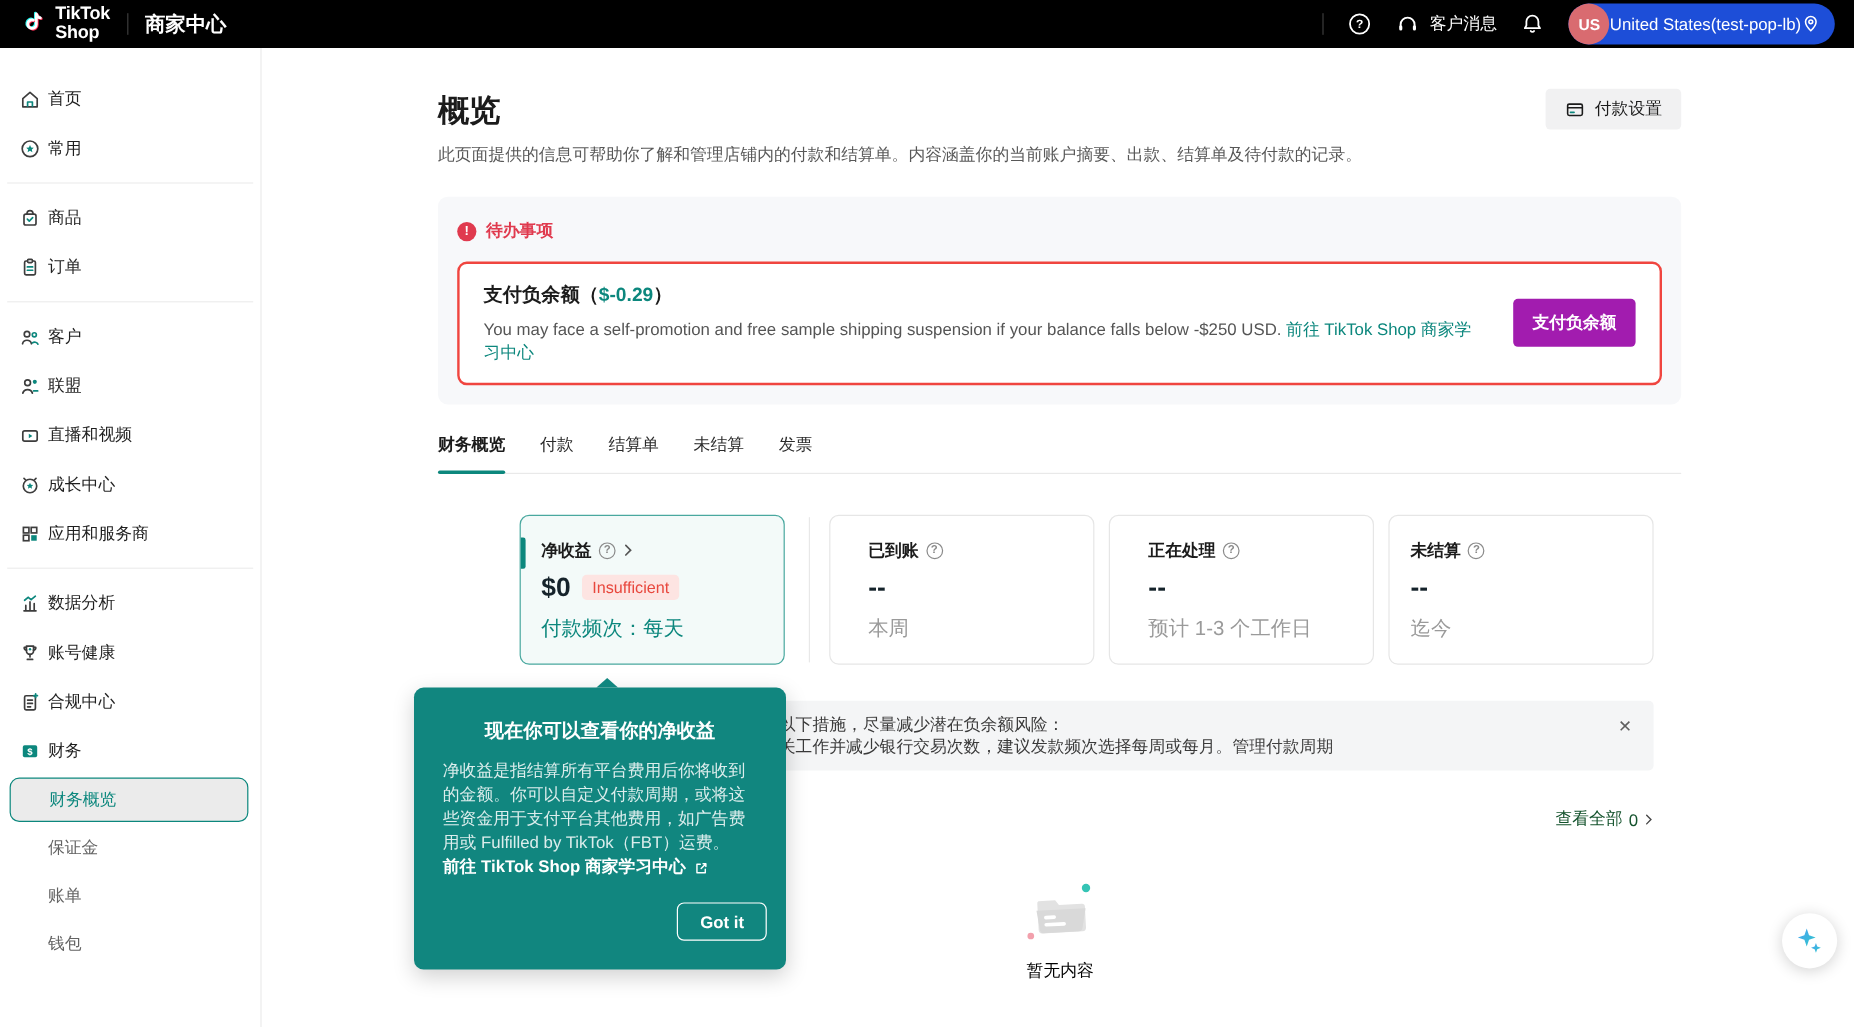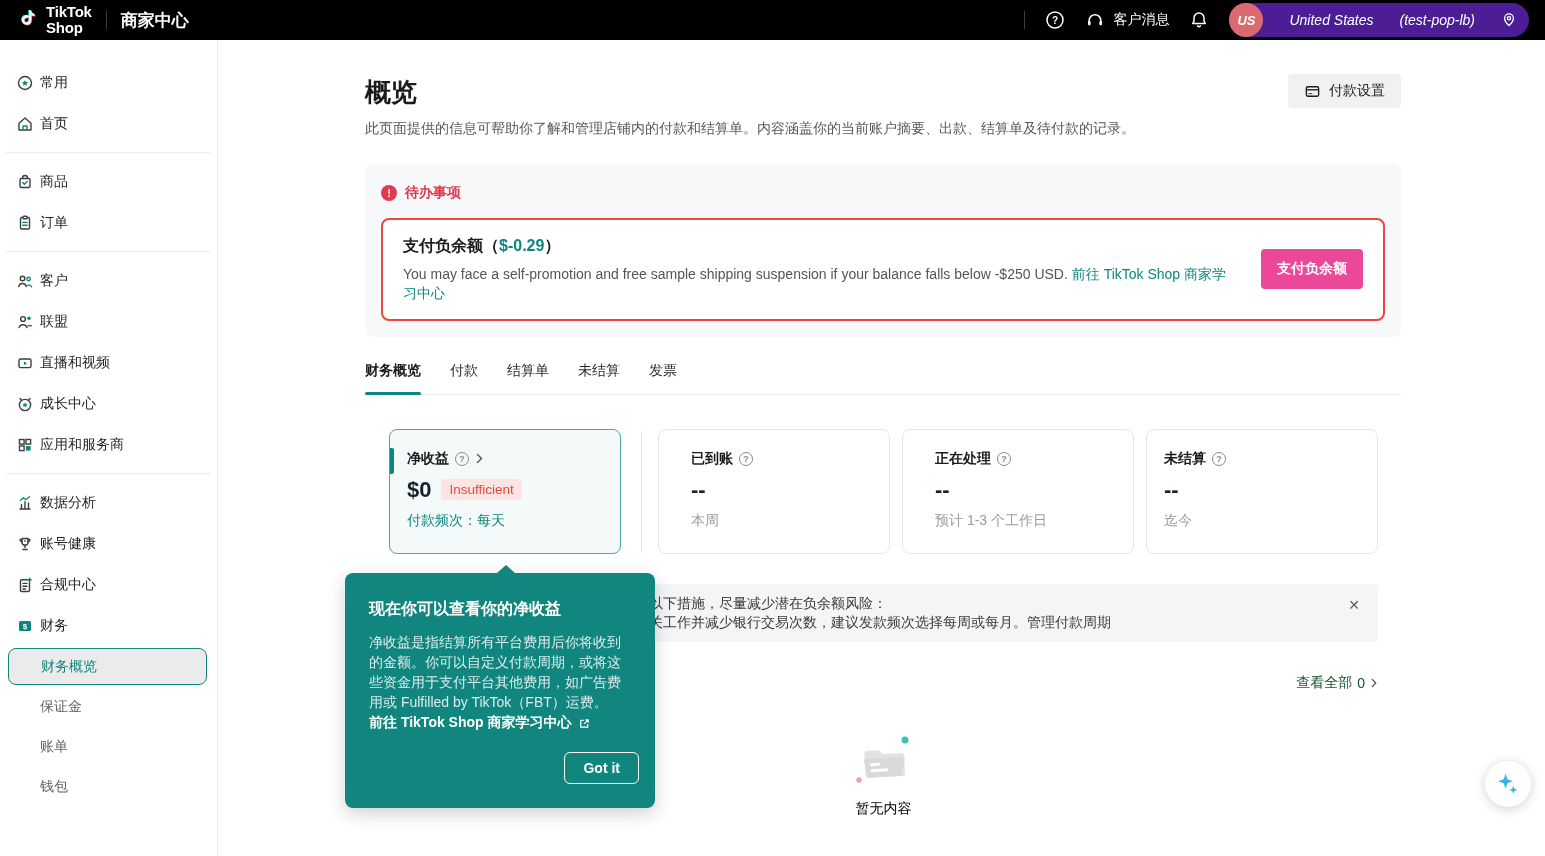--- a/index.html
+++ b/index.html
@@ -16,22 +16,22 @@
   .app-title { font-size:17px; font-weight:600; }
   .header-right { margin-left:auto; display:flex; align-items:center; gap:20px; }
   .promo-pill { display:flex; align-items:center; gap:10px; background:#2d2d2d;
     border-radius:18px; height:34px; padding:3px 14px 3px 3px; cursor:pointer; }
   .promo-badge { width:28px; height:28px; border-radius:50%; border:2px solid #2f7a74;
     display:flex; align-items:center; justify-content:center; font-size:11px; color:#fff; }
   .promo-label { font-size:14px; color:#fff; }
   .promo-amount { font-size:15px; font-weight:700; color:#e3a42d; }
   .h-divider { width:1px; height:18px; background:#3c3c3c; }
   .icon-btn { display:flex; align-items:center; gap:8px; font-size:14px; color:#fff; cursor:pointer; }
-  .account-pill { display:flex; align-items:center; gap:26px; background:#4c1d95; height:34px;
-    border-radius:18px; padding-right:12px; cursor:pointer;font-style:italic; }
+  .account-pill { display:flex; align-items:center; gap:0; background:#1d4ed8; height:34px;
+    border-radius:18px; padding-right:12px; cursor:pointer; }
   .avatar { width:34px; height:34px; border-radius:50%; background:#d96b70; color:#fff;
     font-size:13px; font-weight:700; display:flex; align-items:center; justify-content:center; }
   .account-region { font-size:14px; }
   .account-env { font-size:14px; }
 
   
   .sidebar { position:absolute; top:40px; left:0; width:218px; bottom:0; background:#fff;
     border-right:1px solid #ececec; padding-top:22px; }
   .side-item { height:41px; display:flex; align-items:center; padding-left:16px; gap:6px;
     font-size:14px; color:#1f1f1f; cursor:pointer; }
@@ -54,44 +54,44 @@
   .todo-panel { margin-top:26px; background:#f7f8fa; border-radius:8px; padding:20px 16px 16px; }
   .todo-head { display:flex; align-items:center; gap:8px; font-size:14px; font-weight:600; color:#e03a4e; }
   .todo-dot { width:16px; height:16px; border-radius:50%; background:#e03a4e; color:#fff;
     font-size:11px; font-weight:700; display:flex; align-items:center; justify-content:center; }
   .todo-alert { margin-top:16px; background:#fff; border:2px solid #f0453f; border-radius:8px;
     padding:16px 20px; display:flex; align-items:center; justify-content:space-between; gap:24px; }
   .alert-title { font-size:16px; font-weight:700; color:#1b1b1b; }
   .alert-amount { color:#0c877d; }
   .alert-body { margin-top:8px; font-size:14px; color:#555; line-height:1.35; max-width:845px; }
   .alert-link { color:#0c877d; text-decoration:none; cursor:pointer; }
-  .pay-btn { background:#ec4899; color:#fff; border:none; border-radius:4px; height:40px;
+  .pay-btn { background:#a21caf; color:#fff; border:none; border-radius:4px; height:40px;
     padding:0 16px; font-size:14px; font-weight:600; white-space:nowrap; cursor:pointer; font-family:inherit; }
 
   .tabs { margin-top:25px; display:flex; gap:29px; border-bottom:1px solid #e9e9e9; }
   .tab { position:relative; padding-bottom:14px; font-size:14px; color:#2a2a2a; cursor:pointer; }
   .tab.active { font-weight:600; color:#1b1b1b; }
   .tab.active::after { content:""; position:absolute; left:0; right:0; bottom:-1px; height:3px;
     background:#0c877d; border-radius:2px; }
 
   .tab-panel { margin:34px 23px 0 24px; width:989px; }
-  .cards-row { display:flex; align-items:stretch; }
+  .cards-row { display:flex; align-items:stretch;margin-left:44px; }
   .stat-card { width:232px; height:125px; border:1px solid #e6e6e6; border-radius:8px;
     padding:20px 17px; position:relative; background:#fff; }
   .stat-card.primary { border-color:#49a89f; background:#f3faf9; cursor:pointer; }
   .accent { position:absolute; left:0; top:18px; width:4px; height:26px; background:#0c877d;
     border-radius:0 2px 2px 0; }
   .card-title-row { display:flex; align-items:center; gap:6px; font-size:14px; font-weight:600; color:#1b1b1b; }
   .q-icon { width:14px; height:14px; border-radius:50%; border:1.1px solid #8a8a8a; color:#8a8a8a;
     font-size:9.5px; font-weight:600; display:flex; align-items:center; justify-content:center; cursor:pointer; }
   .card-value-row { margin-top:9px; display:flex; align-items:center; gap:10px; }
   .card-value { font-size:22px; font-weight:700; color:#15232b; }
   .insufficient { background:#fde4e2; color:#e8473d; font-size:13.5px; padding:3px 8px;
     border-radius:4px; }
-  .card-footer { margin-top:9px; font-size:14px; color:#9a9a9a; }
+  .card-footer { margin-top:9px; font-size:17px; color:#9a9a9a; }
   .stat-card.primary .card-footer { color:#0c877d; }
   .v-divider { width:1px; background:#e8e8e8; margin:2px 16px 2px 20px; }
   .gap12 { margin-right:12px;padding-left:32px; }
 
   .notice-bar { margin-top:30px; position:relative; background:#f4f5f6; border-radius:4px;
     min-height:57px; padding:10px 44px 10px 232px; font-size:14px; color:#3a3a3a; line-height:19px; }
   .notice-link { color:#404040; text-decoration:none; cursor:pointer; }
   .notice-close { position:absolute; right:18px; top:14px; font-size:14px; color:#5f5f5f;
     cursor:pointer; line-height:1; }
 
@@ -101,21 +101,21 @@
   .empty-wrap { margin-top:42px; display:flex; flex-direction:column; align-items:center; gap:14px; }
   .empty-text { font-size:14px; color:#000000; }
 
   
   .tooltip { position:absolute; left:345px; top:573px; width:310px; height:235px;
     background:#11867f; border-radius:8px; color:#fff; padding:26px 24px 24px; z-index:40;
     box-shadow:0 6px 18px rgba(0,0,0,.18); }
   .tt-arrow { position:absolute; top:-8px; left:152px; width:0; height:0;
     border-left:9px solid transparent; border-right:9px solid transparent;
     border-bottom:8px solid #11867f; }
-  .tt-title { font-size:16px; font-weight:700; }
+  .tt-title { font-size:16px; font-weight:700;text-align:center; }
   .tt-body { margin-top:12px; font-size:14px; line-height:20px; color:rgba(255,255,255,.85); }
   .tt-link { margin-top:2px; font-size:14px; font-weight:700; color:#fff; display:flex;
     align-items:center; gap:6px; cursor:pointer; text-decoration:none; }
   .tt-btn { position:absolute; right:16px; bottom:24px; background:transparent; color:#fff;
     border:1.5px solid #fff; border-radius:6px; padding:7px 18px; font-size:14px; font-weight:700;
     cursor:pointer; font-family:inherit; }
 
   .fab { position:absolute; left:1485px; top:761px; width:46px; height:46px; border-radius:50%;
     background:#fff; border:none; box-shadow:0 2px 12px rgba(0,0,0,.18); display:flex;
     align-items:center; justify-content:center; cursor:pointer; z-index:60; }
@@ -178,35 +178,35 @@
           <circle cx="8" cy="6.2" r="1.6"></circle>
         </svg>
       </span>
     </div>
   </div>
 </div>
 
 <div class="sidebar">
   <div class="side-item">
     <span class="s-icon">
+      <svg width="18" height="18" viewBox="0 0 18 18" fill="none" stroke="#3d3d3d" stroke-width="1.4" stroke-linejoin="round">
+        <path d="M3 8.2 9 3l6 5.2V15H3z"></path>
+          <path d="M7 15v-4h4v4" stroke="#0c877d"></path>
+      </svg>
+    </span>
+    <span>首页</span>
+  </div>
+  <div class="side-item">
+    <span class="s-icon">
       <svg width="18" height="18" viewBox="0 0 18 18" fill="none">
         <circle cx="9" cy="9" r="6.5" stroke="#3d3d3d" stroke-width="1.4"></circle>
         <path d="M9 5.9l.95 2 2.2.2-1.65 1.5.5 2.2L9 10.6l-2 1.2.5-2.2-1.65-1.5 2.2-.2z" fill="#0c877d"></path>
       </svg>
     </span>
     <span>常用</span>
-  </div>
-  <div class="side-item">
-    <span class="s-icon">
-      <svg width="18" height="18" viewBox="0 0 18 18" fill="none" stroke="#3d3d3d" stroke-width="1.4" stroke-linejoin="round">
-        <path d="M3 8.2 9 3l6 5.2V15H3z"></path>
-          <path d="M7 15v-4h4v4" stroke="#0c877d"></path>
-      </svg>
-    </span>
-    <span>首页</span>
   </div>
   <div class="side-divider"></div>
   <div class="side-item">
     <span class="s-icon">
       <svg width="18" height="18" viewBox="0 0 18 18" fill="none" stroke-width="1.4">
         <rect x="4" y="5.5" width="10" height="9" rx="1.5" stroke="#3d3d3d"></rect>
         <path d="M6.5 5.5V5a2.5 2.5 0 0 1 5 0v.5" stroke="#3d3d3d"></path>
         <path d="M6.8 9.6l1.6 1.6 2.8-2.8" stroke="#0c877d" stroke-linecap="round" stroke-linejoin="round"></path>
       </svg>
     </span>

